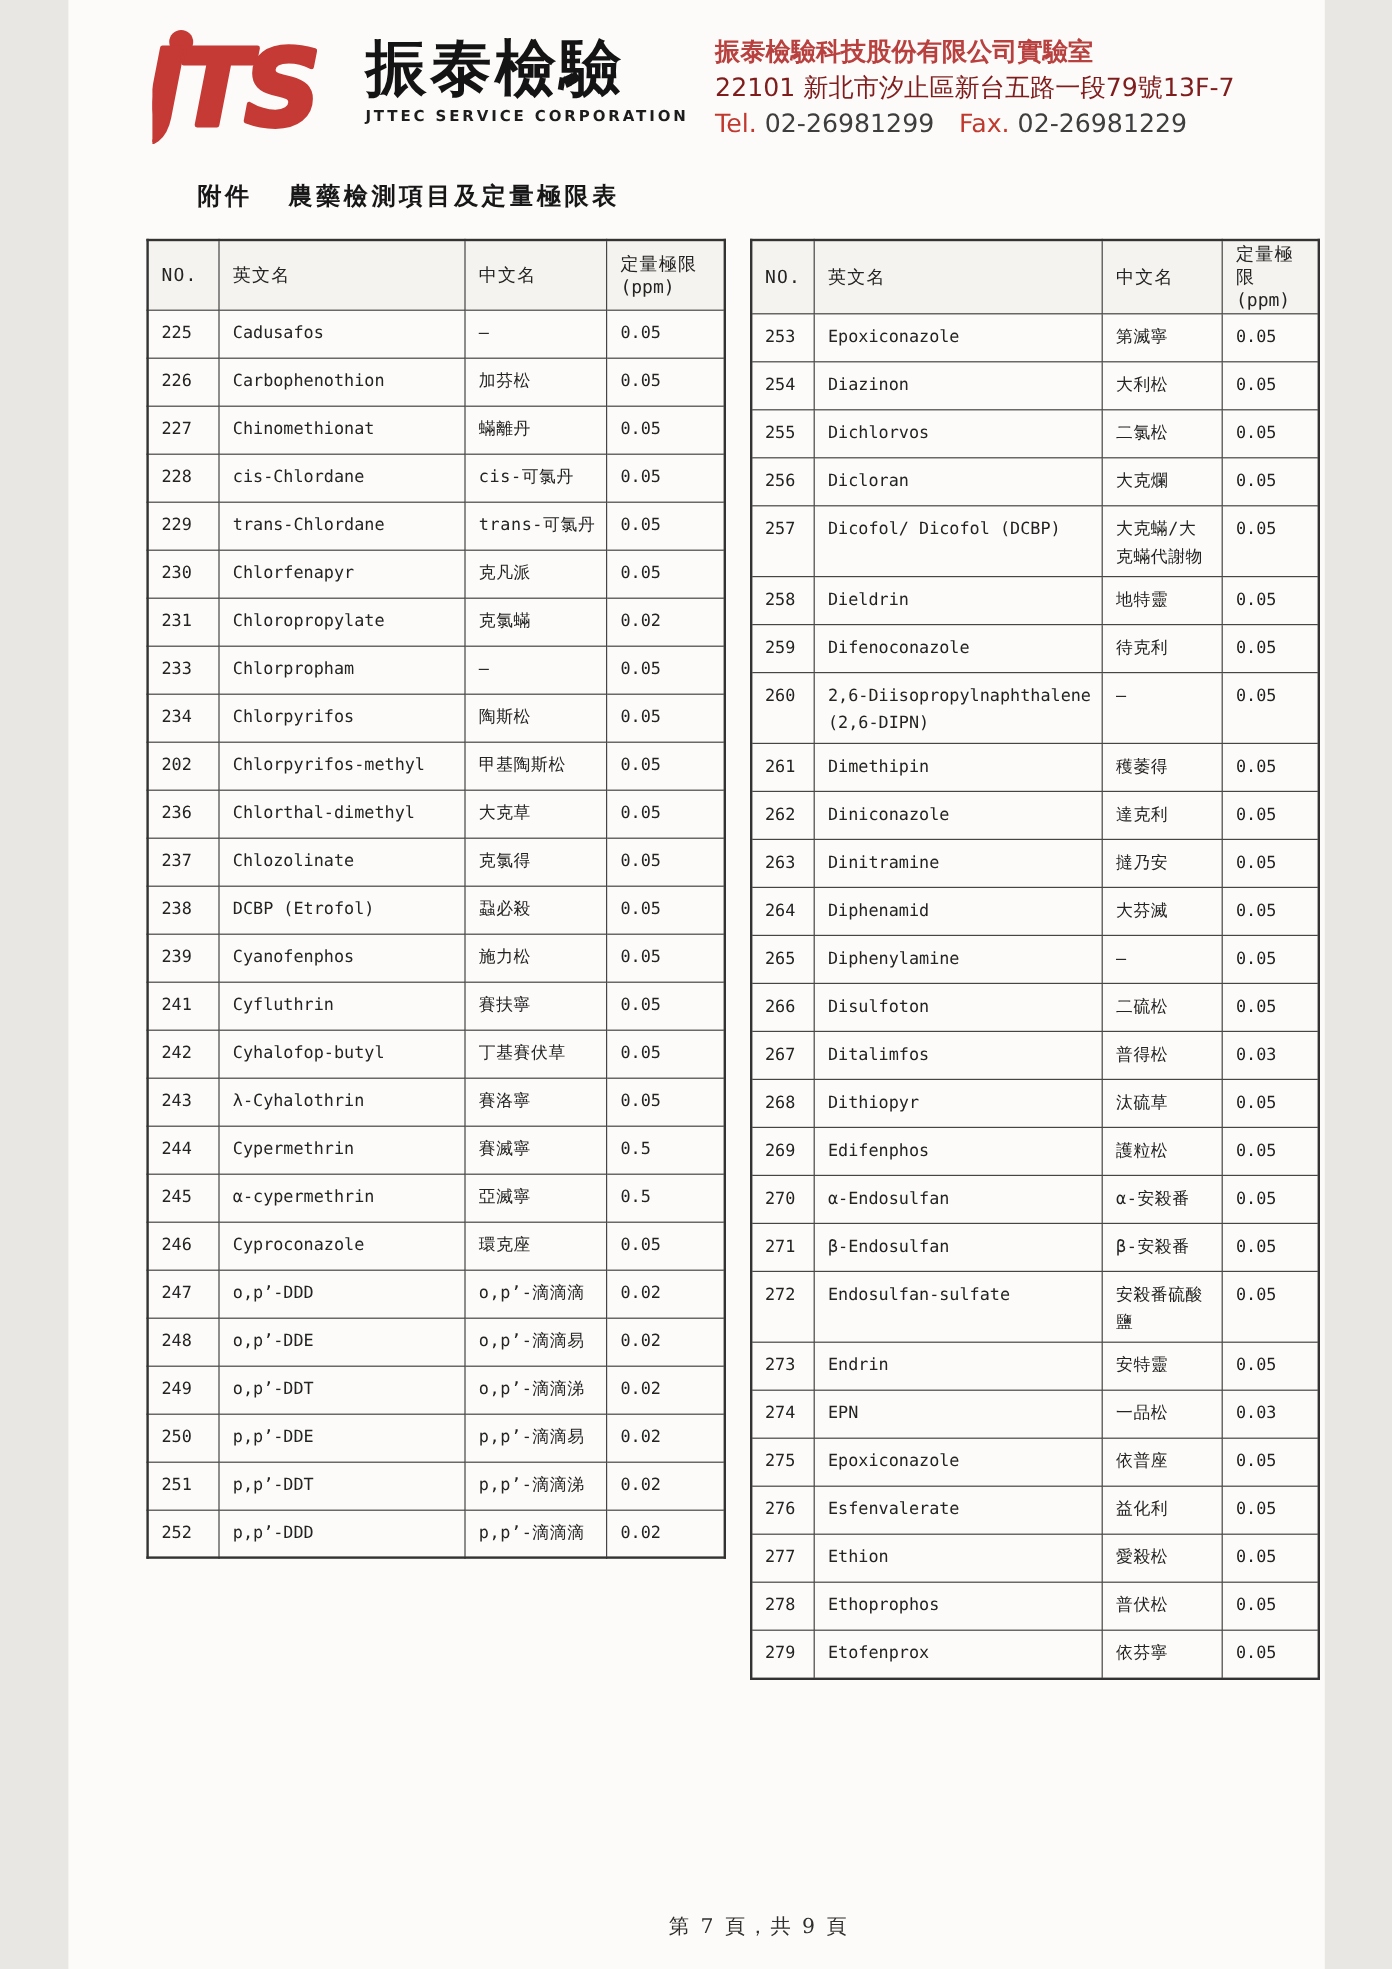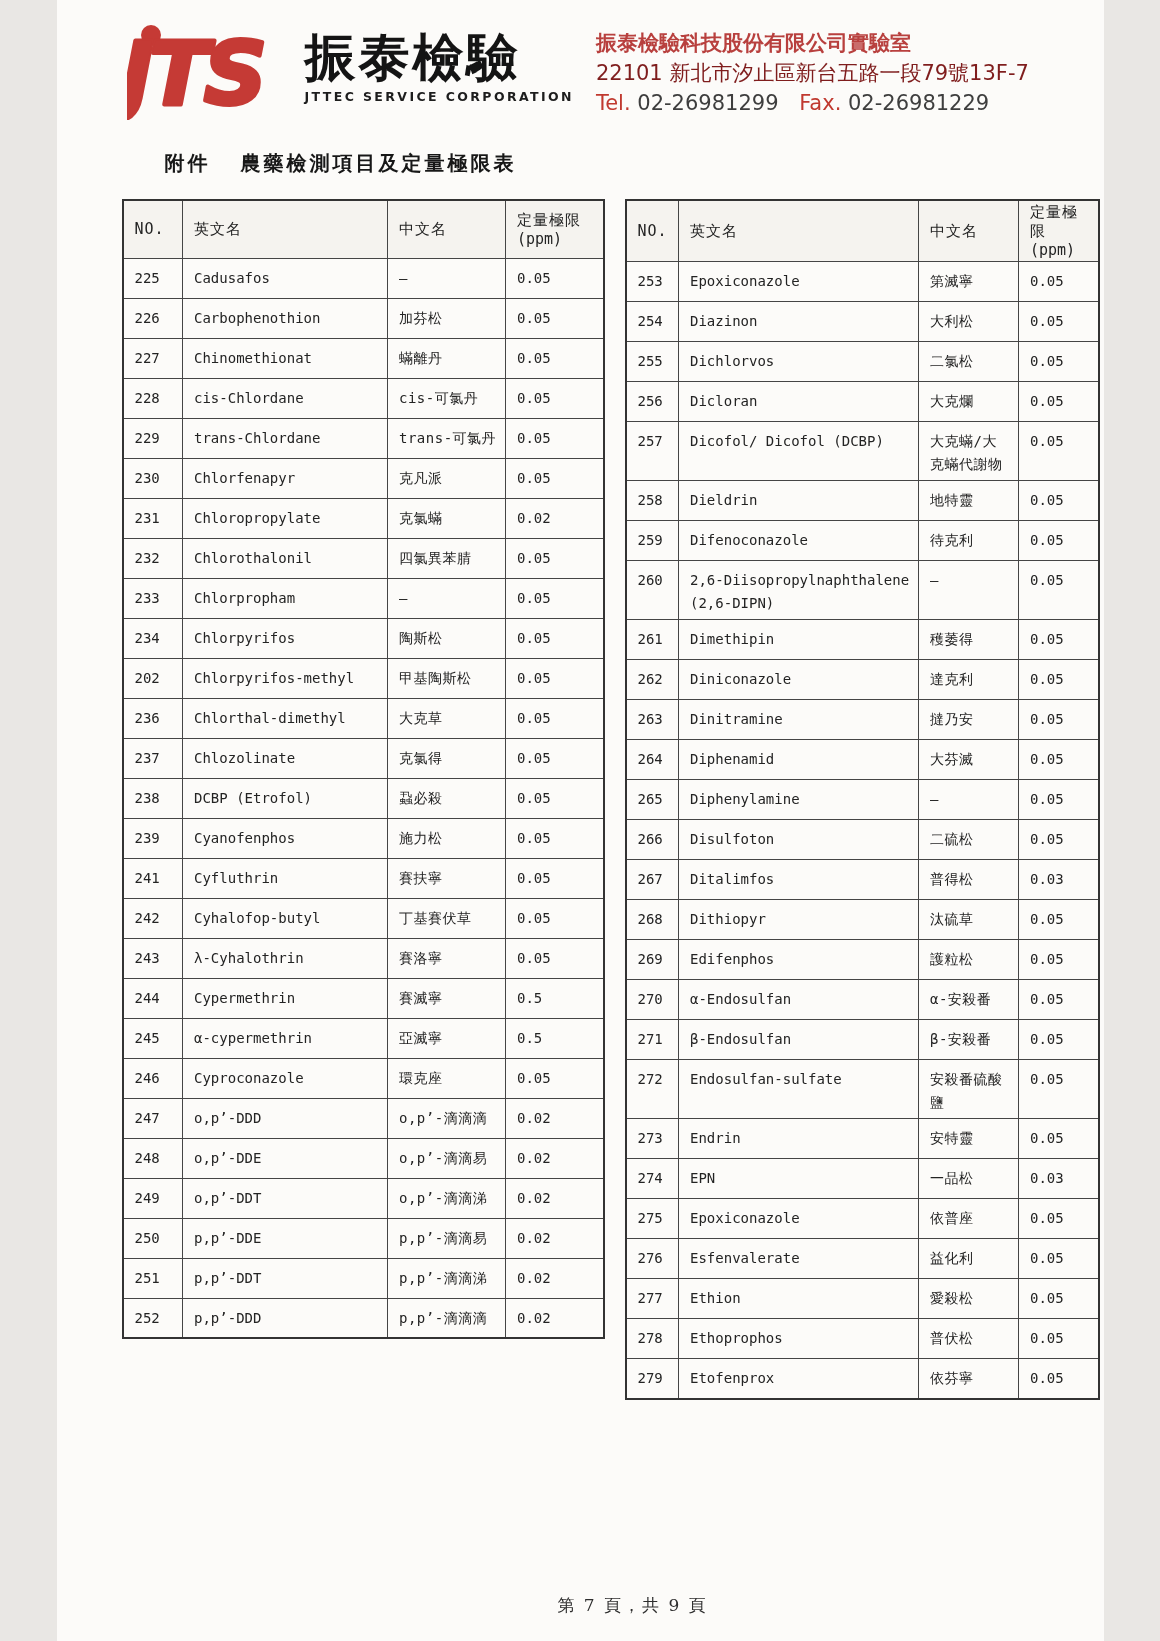--- a/index.html
+++ b/index.html
@@ -128,26 +128,20 @@
             <td class="c-cn">克凡派</td>
             <td class="c-limit">0.05</td>
           </tr>
           <tr>
             <td class="c-no">231</td>
             <td class="c-en">Chloropropylate</td>
             <td class="c-cn">克氯蟎</td>
             <td class="c-limit">0.02</td>
           </tr>
           <tr>
-            <td class="c-no">232</td>
-            <td class="c-en">Chlorothalonil</td>
-            <td class="c-cn">四氯異苯腈</td>
-            <td class="c-limit">0.05</td>
-          </tr>
-          <tr>
             <td class="c-no">233</td>
             <td class="c-en">Chlorpropham</td>
             <td class="c-cn">—</td>
             <td class="c-limit">0.05</td>
           </tr>
           <tr>
             <td class="c-no">234</td>
             <td class="c-en">Chlorpyrifos</td>
             <td class="c-cn">陶斯松</td>
             <td class="c-limit">0.05</td>

